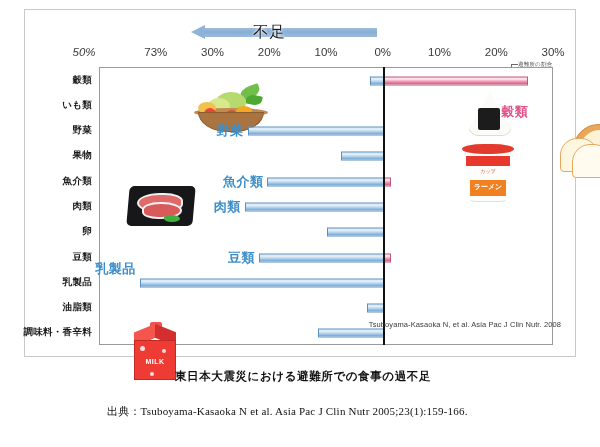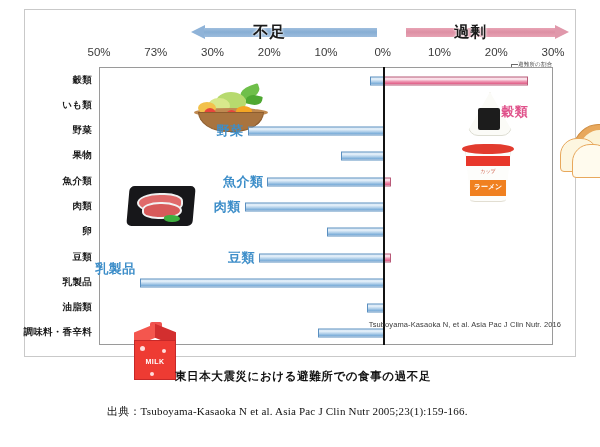--- a/index.html
+++ b/index.html
@@ -51,21 +51,21 @@
     top: 0;
     width: 0;
     height: 0;
     border-top: 7.5px solid transparent;
     border-bottom: 7.5px solid transparent;
   }
   .arrow .arrow-label {
     position: absolute;
     top: -7px;
     font-size: 15.5px;
-    font-weight: bold;
+    font-weight: normal;
     letter-spacing: 1px;
     line-height: 28px;
     white-space: nowrap;
   }
 
   
   .arrow-deficiency { left: 166px; width: 186px; }
   .arrow-deficiency .shaft {
     left: 13px; right: 0;
     background: linear-gradient(to bottom, #9fbede 0%, #87aed4 45%, #9cbcdd 100%);
@@ -414,31 +414,26 @@
 <body>
 
 <div class="figure-frame">
 
   <div class="arrow-band">
     <div class="arrow arrow-deficiency">
       <span class="head"></span>
       <span class="shaft"></span>
       <span class="arrow-label">不足</span>
     </div>
-    <div class="arrow arrow-excess">
-      <span class="shaft"></span>
-      <span class="head"></span>
-      <span class="arrow-label">過剰</span>
-    </div>
   </div>
 
   <div class="plot-wrap">
 
     <div class="tick-row" id="tick-row">
-        <span class="tick-label" style="left: 74px;">50%</span>
+        <span class="tick-label" style="left: 59px; font-style: italic;">50%</span>
         <span class="tick-label" style="left: 130.75px;">73%</span>
         <span class="tick-label" style="left: 187.5px;">30%</span>
         <span class="tick-label" style="left: 244.25px;">20%</span>
         <span class="tick-label" style="left: 301px;">10%</span>
         <span class="tick-label" style="left: 357.75px;">0%</span>
         <span class="tick-label" style="left: 414.5px;">10%</span>
         <span class="tick-label" style="left: 471.25px;">20%</span>
         <span class="tick-label" style="left: 528px;">30%</span>
       </div>
 
@@ -536,17 +531,17 @@
           <div class="callout blue" style="top: 139px; left: 140.713px; transform: translate(-100%, -50%);">肉類</div>
           <div class="callout blue" style="top: 189.545px; left: 154.9px; transform: translate(-100%, -50%);">豆類</div>
           <div class="callout blue" style="top: 200.818px; left: 35.725px; transform: translate(-100%, -50%);">乳製品</div>
           <div class="callout pink" style="top: 43.9091px; left: 401.25px; transform: translateY(-50%);">穀類</div>
         </div>
 
       <div class="zero-line" id="zero-line" style="left: 282.75px;"></div>
     </div>
   </div>
 
-  <div class="fig-source">Tsuboyama-Kasaoka N, et al. Asia Pac J Clin Nutr. 2016</div>
+  <div class="fig-source">Tsuboyama-Kasaoka N, et al. Asia Pac J Clin Nutr. 2008</div>
 </div>
 
 <div class="caption-main">東日本大震災における避難所での食事の過不足</div>
 <div class="caption-source">出典：Tsuboyama-Kasaoka N et al. Asia Pac J Clin Nutr 2005;23(1):159-166.</div>
 
 </body></html>

